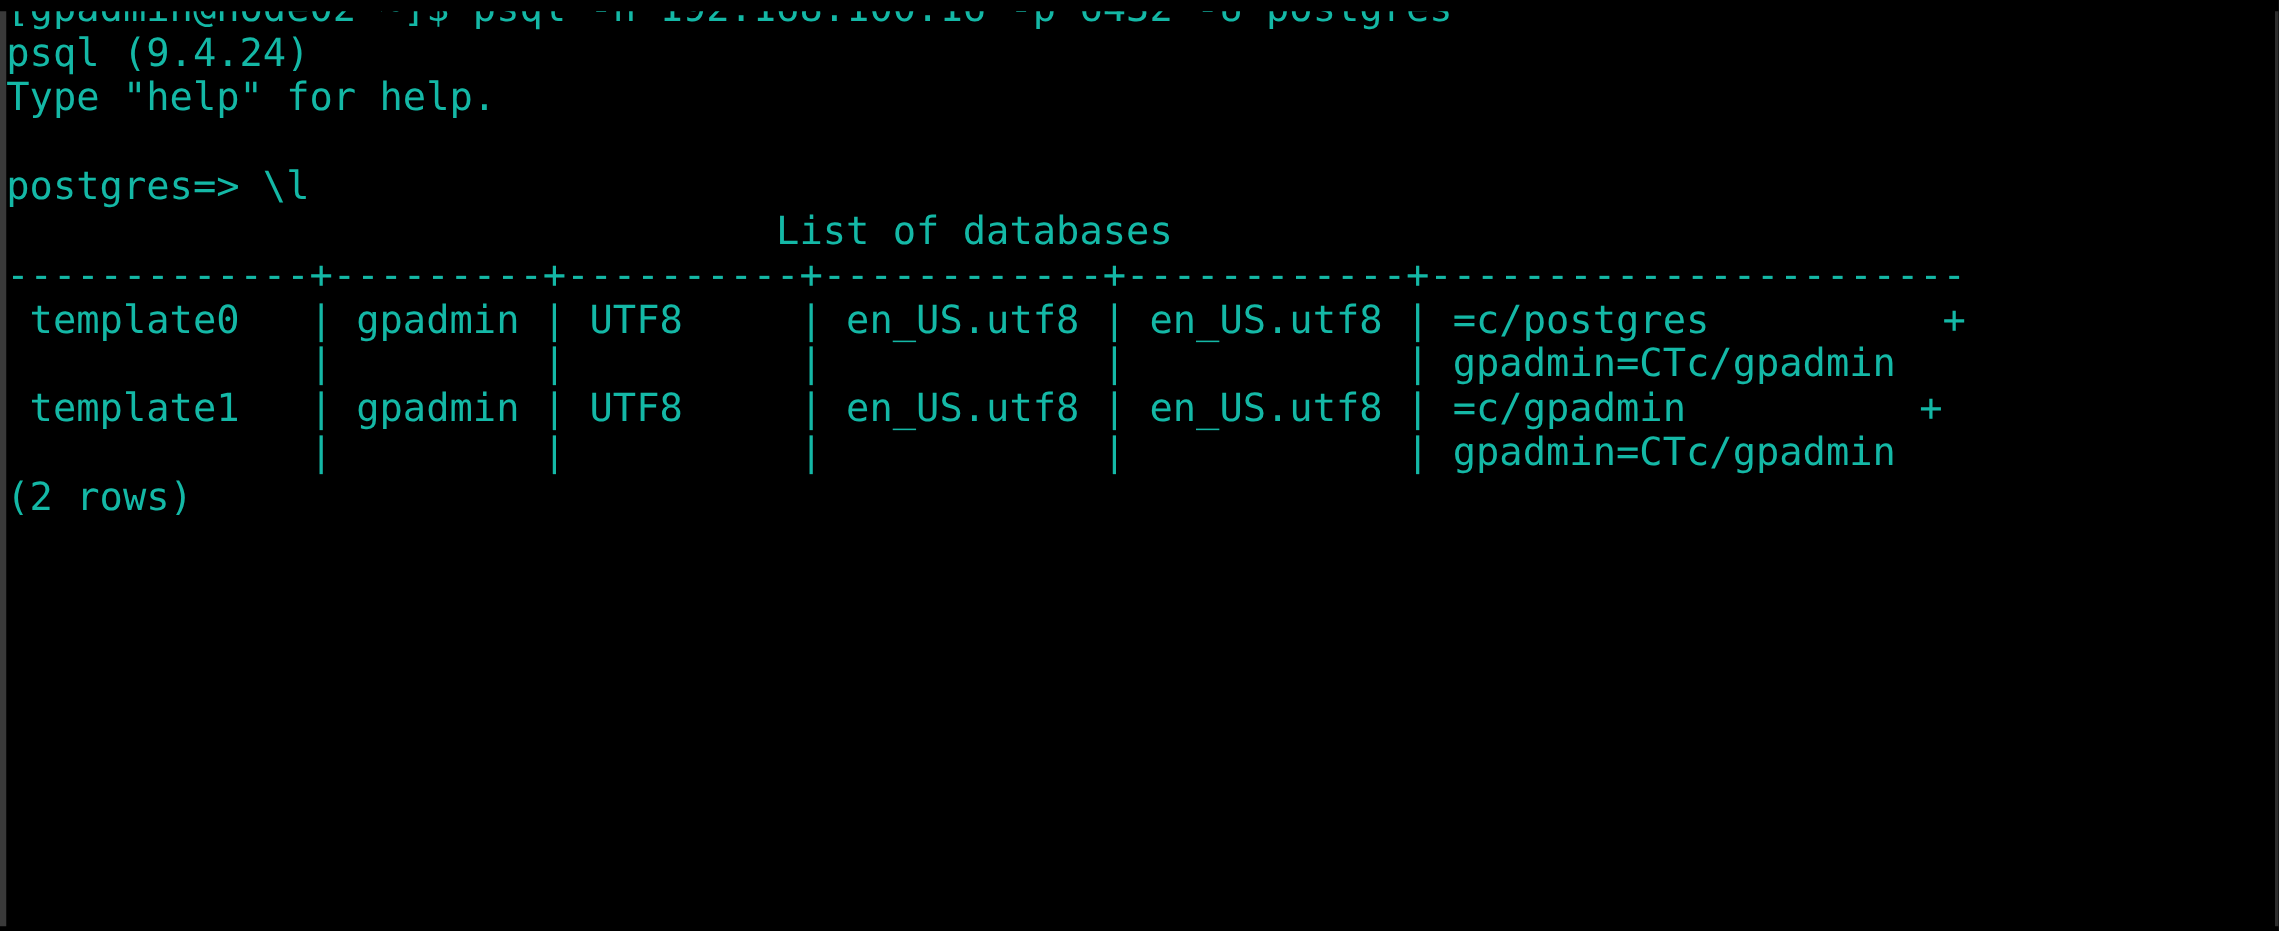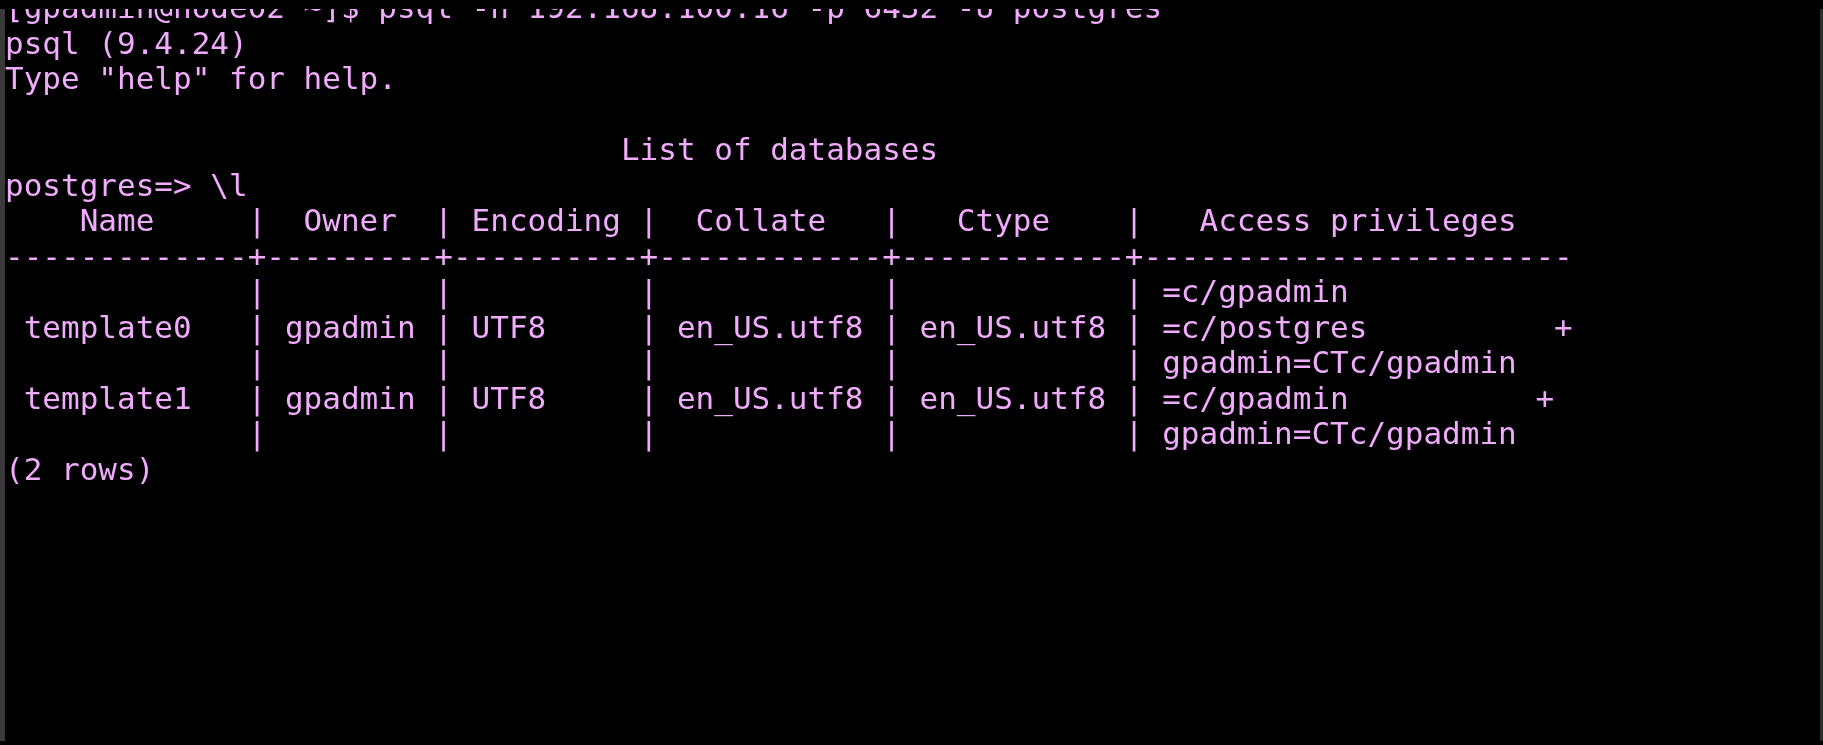--- a/index.html
+++ b/index.html
@@ -47,21 +47,21 @@
     width: 1815px;
     height: 760px;
   }
   .line {
     display: block;
     white-space: pre;
     height: 35.5px;
     font-family: "DejaVu Sans Mono", "Liberation Mono", monospace;
     font-size: 31px;
     line-height: 35.5px;
-    color: #f0abfc;
+    color: #14b8a6;
   }
   .line.blank { color: transparent; }
   .clipped-top {
     position: absolute;
     left: 5px;
     top: -26px;
     white-space: pre;
     font-family: "DejaVu Sans Mono", "Liberation Mono", monospace;
     font-size: 31px;
     line-height: 35.5px;
@@ -92,25 +92,23 @@
   <div id="right-gutter"></div>
 
   <div class="clipped-top">[gpadmin@node02 ~]$</div>
   <div id="clip-mask"></div>
 
   <div id="screen">
     <div class="line">[gpadmin@node02 ~]$ psql -h 192.168.100.16 -p 6432 -U postgres</div>
     <div class="line">psql (9.4.24)</div>
     <div class="line">Type "help" for help.</div>
     <div class="line blank"></div>
+    <div class="line">postgres=&gt; \l</div>
     <div class="line">                                 List of databases</div>
-    <div class="line">postgres=&gt; \l</div>
-    <div class="line">    Name     |  Owner  | Encoding |  Collate   |   Ctype    |   Access privileges</div>
     <div class="line">-------------+---------+----------+------------+------------+-----------------------</div>
-    <div class="line">             |         |          |            |            | =c/gpadmin</div>
     <div class="line"> template0   | gpadmin | UTF8     | en_US.utf8 | en_US.utf8 | =c/postgres          +</div>
     <div class="line">             |         |          |            |            | gpadmin=CTc/gpadmin</div>
     <div class="line"> template1   | gpadmin | UTF8     | en_US.utf8 | en_US.utf8 | =c/gpadmin          +</div>
     <div class="line">             |         |          |            |            | gpadmin=CTc/gpadmin</div>
     <div class="line">(2 rows)</div>
     <div class="line blank"></div>
   </div>
   <div id="bottom-mask"></div>
 </div>
 

